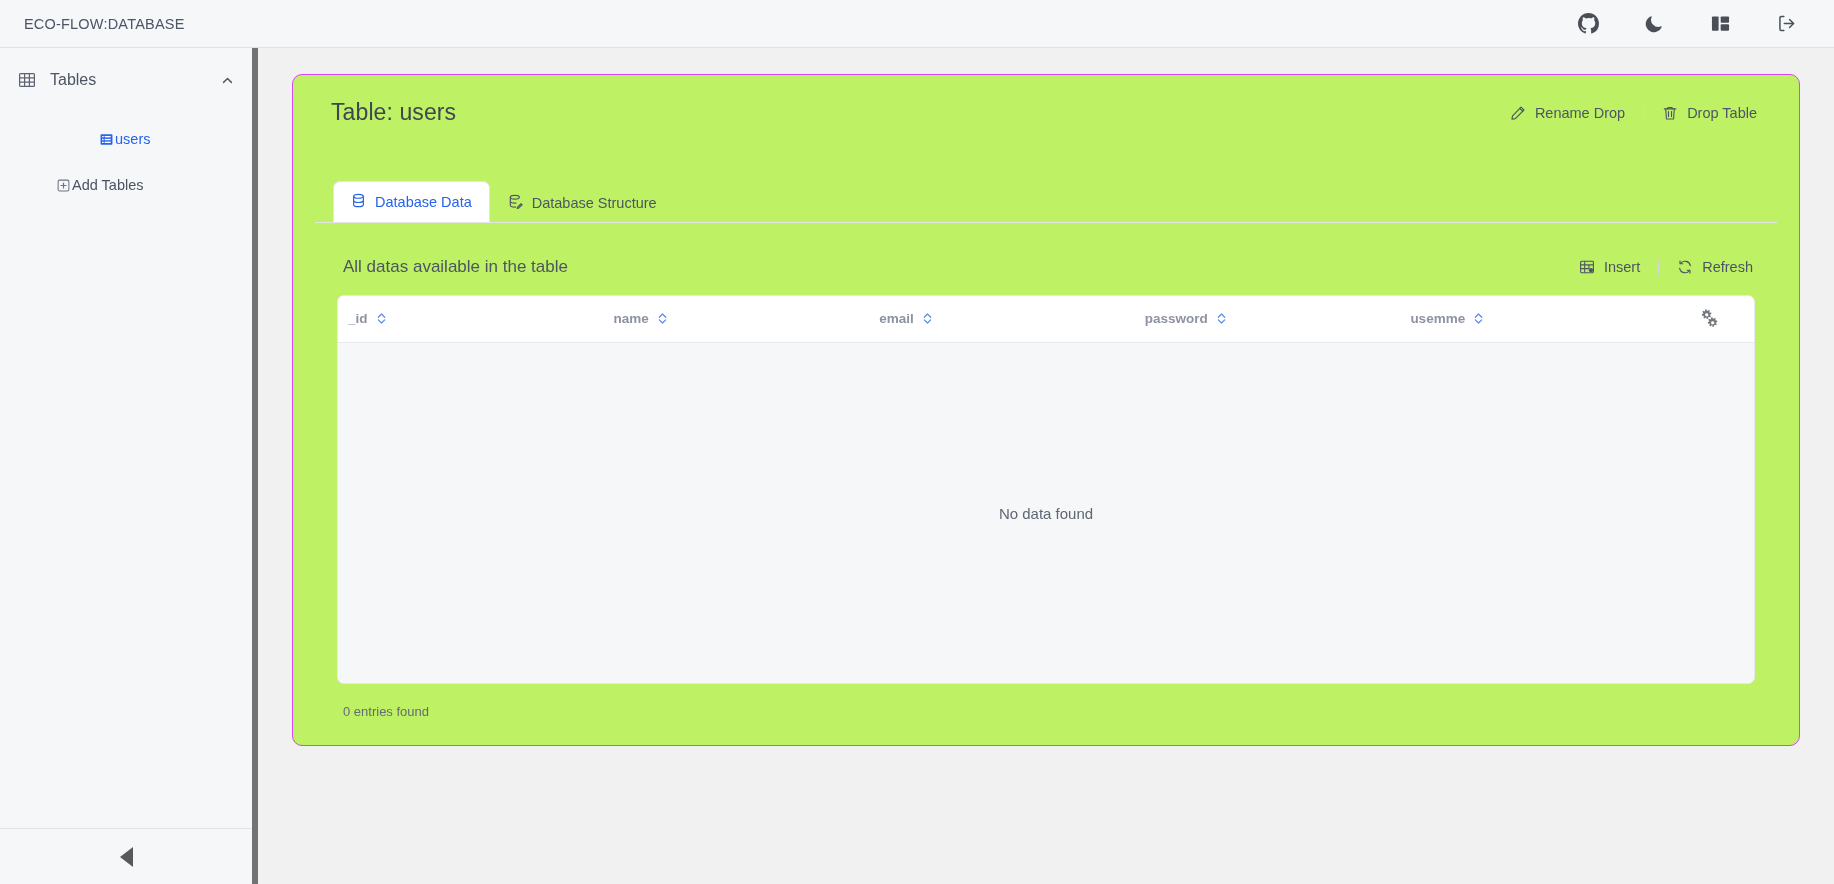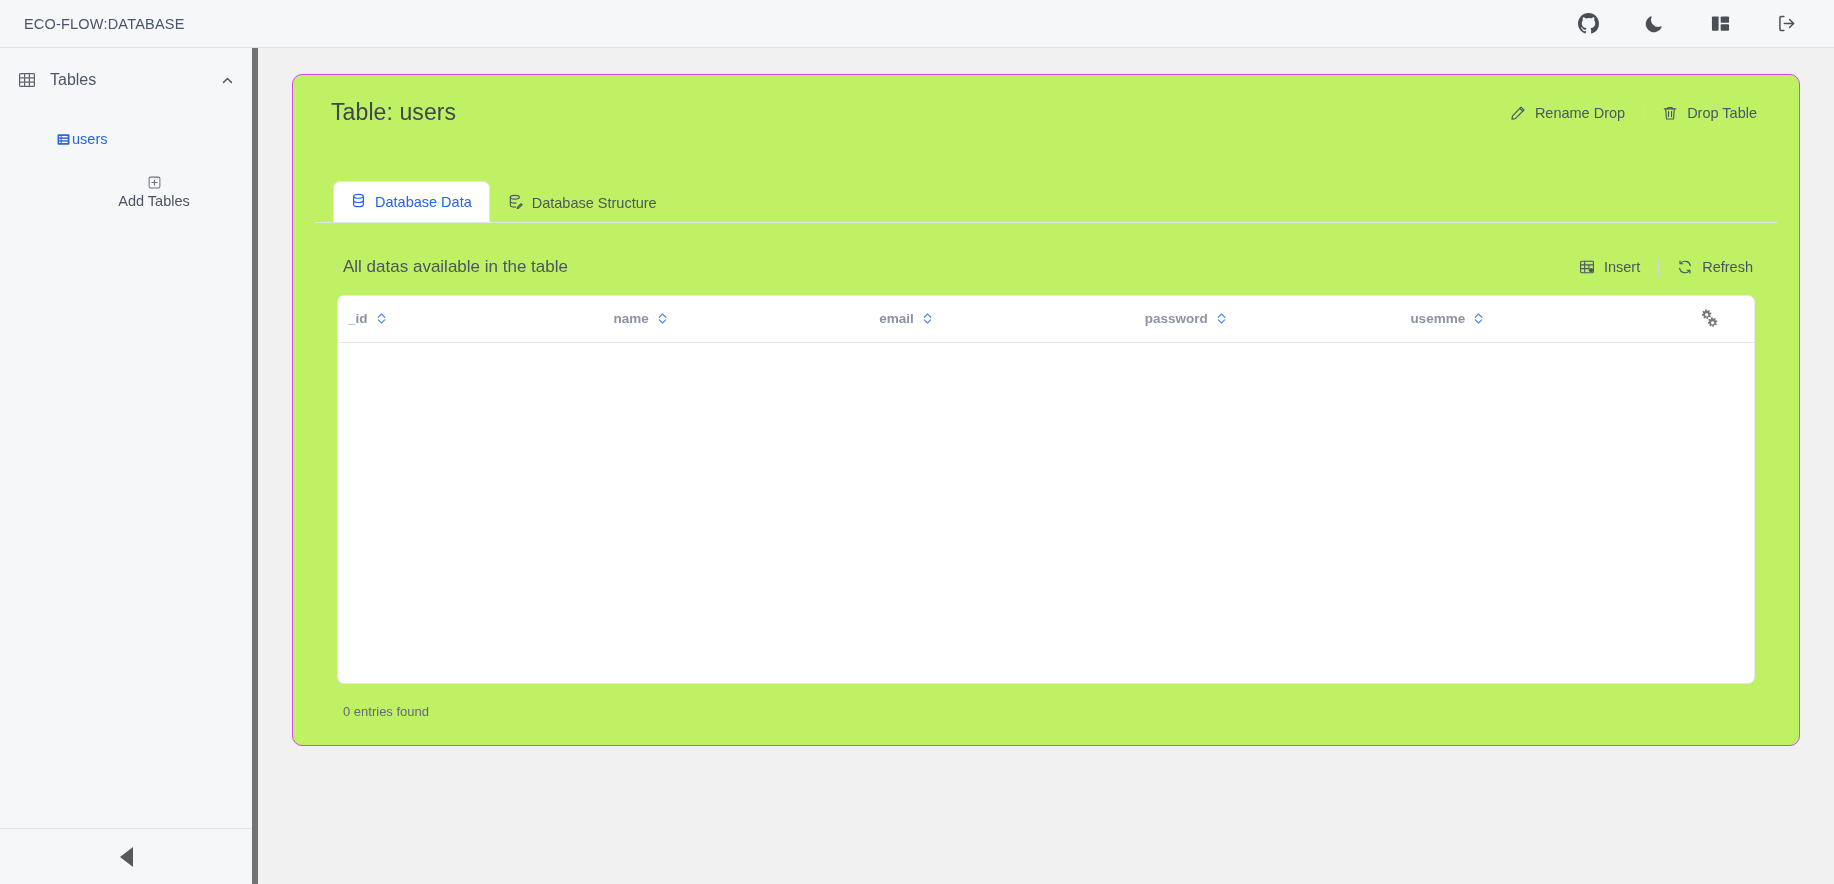--- a/index.html
+++ b/index.html
@@ -68,23 +68,23 @@
   .side-item {
     display: flex; align-items: center;
     gap: 2px;
     padding: 6px 0 6px 56px;
     font-size: 14.5px;
     cursor: pointer;
     white-space: nowrap;
     line-height: 20px;
   }
   .side-item.active { color: #2563eb; }
-  .side-item.muted { color: #4b5261; flex-direction: column; }
+  .side-item.muted { color: #4b5261; }
   .side-item .si-icon { display: flex; align-items: center; justify-content: center; width: 14px; height: 14px; flex: 0 0 auto; }
-  .side-item-users { margin-top: 20px; }
+  .side-item-users { margin-top: 20px; margin-left: 43px; }
   .side-item-add { margin-top: 14px; }
 
   .side-collapse {
     position: absolute;
     left: 0; right: 0; bottom: 0;
     height: 56px;
     border-top: 1px solid #dfe1e5;
     display: flex; align-items: center; justify-content: center;
     cursor: pointer;
   }
@@ -459,20 +459,23 @@
                     <svg width="21" height="21" viewBox="0 0 22 22" fill="currentColor" aria-hidden="true">
                       <path d="M9.4 2.2 8.2 3a4.9 4.9 0 0 0-.9-.2l-.5-1.4-1.5.3.1 1.5c-.3.1-.5.3-.8.5l-1.3-.7-.9 1.2 1.1 1c-.1.3-.2.6-.2.9l-1.4.5.3 1.5 1.5-.1c.1.3.3.6.5.8l-.7 1.3 1.2.9 1-1.1c.3.1.6.2.9.2l.5 1.4 1.5-.3-.1-1.5c.3-.1.6-.3.8-.5l1.3.7.9-1.2-1.1-1c.1-.3.2-.6.2-.9l1.4-.5-.3-1.5-1.5.1a4.4 4.4 0 0 0-.5-.8l.7-1.3-1.1-.9Zm-2.6 3.3a1.7 1.7 0 1 1 .5 3.4 1.7 1.7 0 0 1-.5-3.4Z"></path>
                       <path d="M15.6 10.5 14.4 11.3a4.9 4.9 0 0 0-.9-.2l-.5-1.4-1.5.3.1 1.5c-.3.1-.5.3-.8.5l-1.3-.7-.9 1.2 1.1 1c-.1.3-.2.6-.2.9l-1.4.5.3 1.5 1.5-.1c.1.3.3.6.5.8l-.7 1.3 1.2.9 1-1.1c.3.1.6.2.9.2l.5 1.4 1.5-.3-.1-1.5c.3-.1.6-.3.8-.5l1.3.7.9-1.2-1.1-1c.1-.3.2-.6.2-.9l1.4-.5-.3-1.5-1.5.1a4.4 4.4 0 0 0-.5-.8l.7-1.3-1.1-.9Zm-2.6 3.3a1.7 1.7 0 1 1 .5 3.4 1.7 1.7 0 0 1-.5-3.4Z"></path>
                     </svg>
                   </span>
                 </th>
               </tr>
             </thead>
           </table>
 
+          <div class="empty-area">
+            <span>No data found</span>
+          </div>
         </div>
 
         <div class="entries">0 entries found</div>
 
       </div>
     </div>
 
   </div>
 </div>
 

